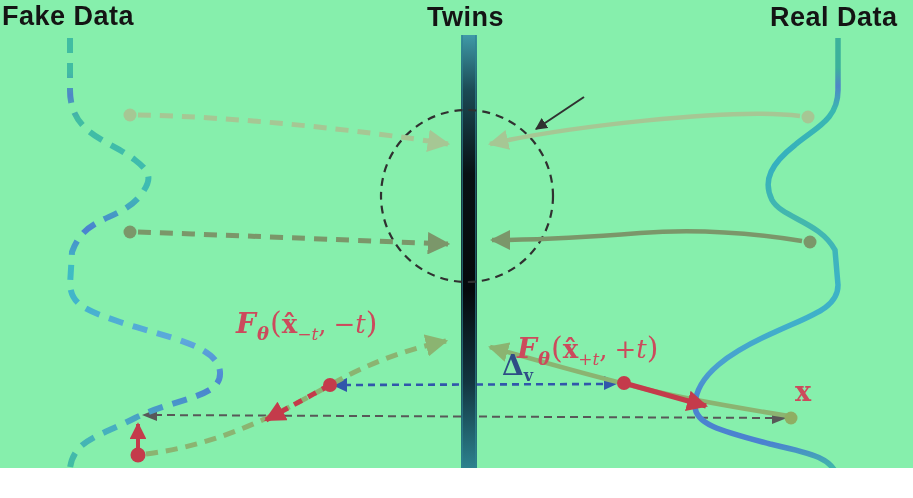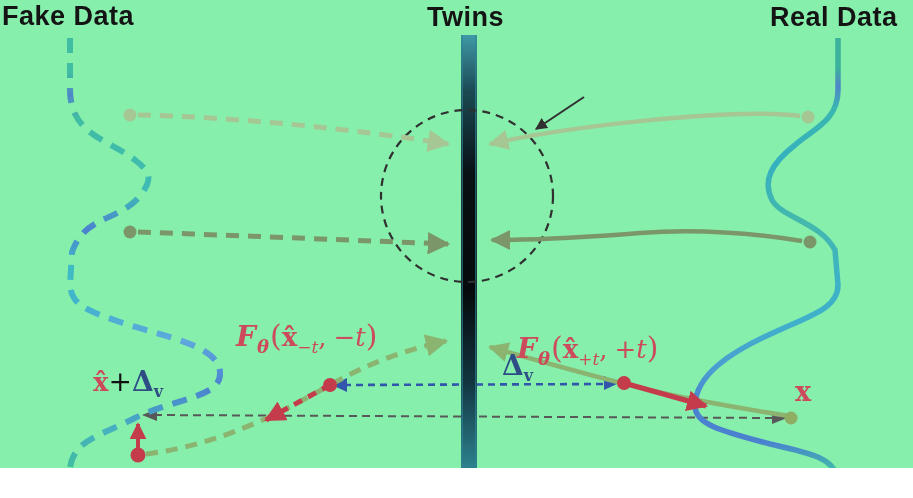--- a/index.html
+++ b/index.html
@@ -133,31 +133,28 @@
     <circle cx="791" cy="418" r="6.5" fill="#8fae63"></circle>
 
     <line x1="584" y1="97" x2="536" y2="129" stroke-width="2" marker-end="url(#mk_dark)" stroke="#303030"></line>
   </svg>
 
   <div class="lab-title" style="left:2px;top:3px;">Fake Data</div>
   <div class="lab-title" style="left:427px;top:4px;">Twins</div>
   <div class="lab-title" style="left:770px;top:4px;">Real Data</div>
 
 
-  <div class="mathlab" style="left: 236px; top: 321px; color: rgb(204, 74, 92); text-align: center;">
+  <div class="mathlab" style="left: 236px; top: 308px; color: rgb(204, 74, 92); text-align: center;">
     <span class="mF">F</span><span class="mSubTh">θ</span><span class="mPar">(</span><span class="mX">x̂</span><span class="mSubT">−t</span><span class="mComma">,</span><span class="mArg">−t</span><span class="mPar">)</span>
   </div>
 
   <div class="mathlab" style="left: 517px; top: 333px; color: rgb(204, 74, 92);">
     <span class="mF">F</span><span class="mSubTh">θ</span><span class="mPar">(</span><span class="mX">x̂</span><span class="mSubT">+t</span><span class="mComma">,</span><span class="mArg">+t</span><span class="mPar">)</span>
   </div>
 
   <div class="mathlab" style="left: 502px; top: 352px; color: rgb(46, 77, 133);">
     <span class="dDelta">Δ</span><span class="dSub">v</span>
   </div>
 
-  <div class="mathlab" style="left:93px;top:368px;">
-    <span class="xh" style="color: rgb(204, 74, 92);">x̂</span><span class="plus">+</span><span class="dDelta" style="color: rgb(46, 77, 133);">Δ</span><span class="dSub" style="color: rgb(46, 77, 133);">v</span>
-  </div>
 
   <div class="mathlab xbig" style="left: 795px; top: 378px; color: rgb(204, 74, 92);">x</div>
 
 </div>
 
 </body></html>

